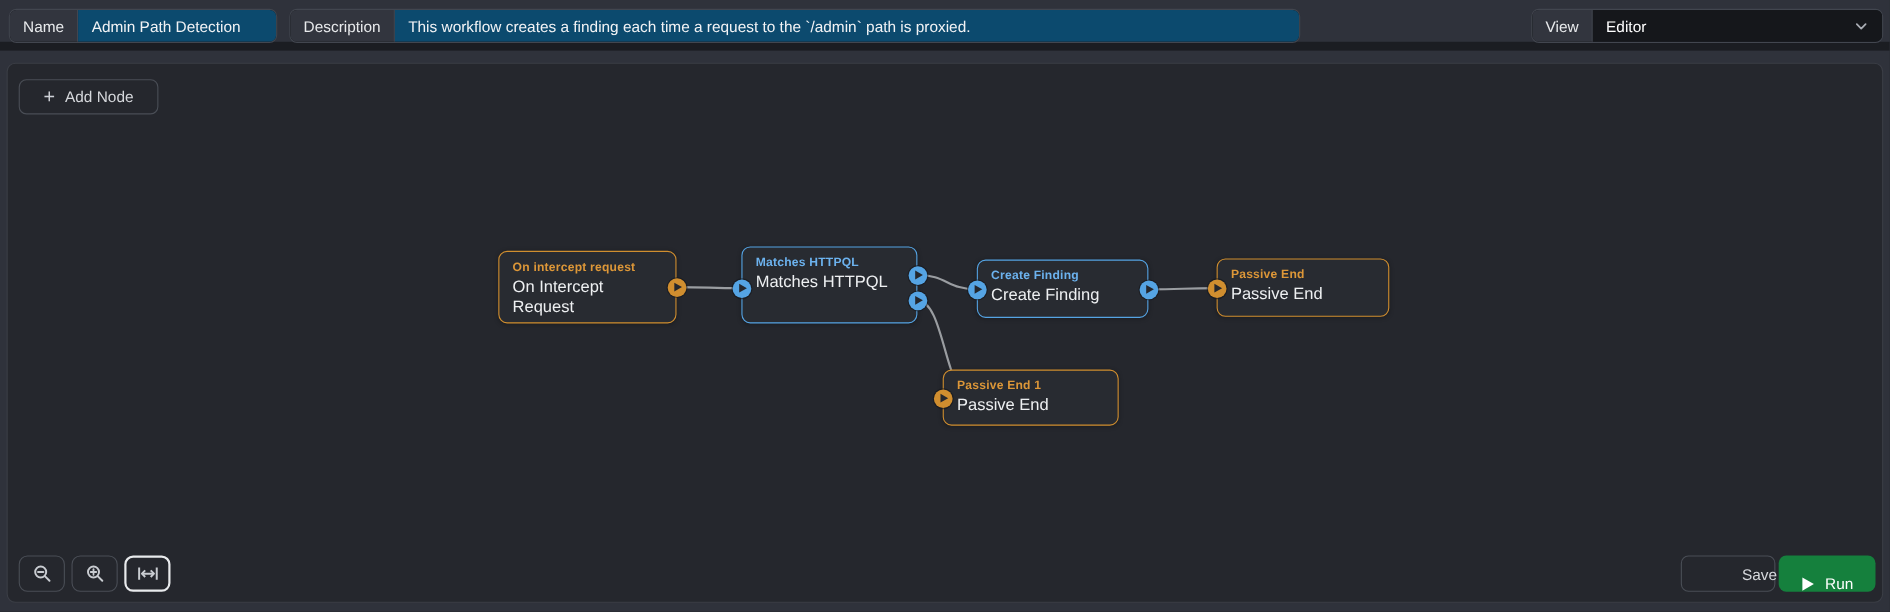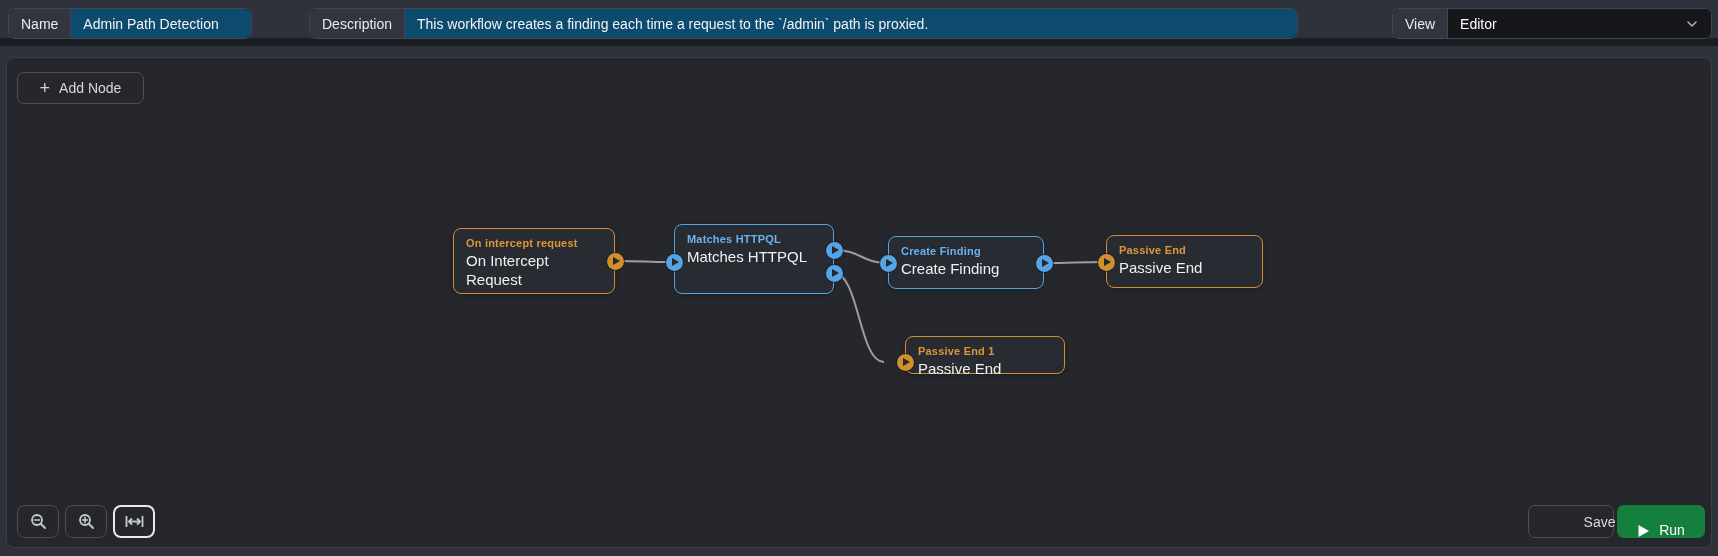--- a/index.html
+++ b/index.html
@@ -29,21 +29,21 @@
     background:#32353e; color:#e8eaec; font-size:14px;
     display:flex; align-items:center; padding:0 12px;
     border-right:1px solid #42464f; white-space:nowrap;
   }
   .bar-input {
     background:#0c4a6e; border:none; outline:none; color:#f2f3f5;
     font-size:14px; font-family:"Liberation Sans", sans-serif;
     flex:1; padding:0 12px; min-width:0;
   }
   .group-name { left:8px; width:244px; }
-  .group-desc { left:263px; width:989px;margin-left:46px; }
+  .group-desc { left:263px; width:919px; }
   .group-view { left:1392px; width:320px; }
   .bar-select {
     flex:1; display:flex; align-items:center; justify-content:space-between;
     background:#15171b; color:#ffffff; font-size:14px; padding:0 12px;
     cursor:pointer;
   }
   .chev { width:14px; height:14px; flex:0 0 auto; }
 
   
   .canvas {
@@ -146,21 +146,21 @@
         <div class="wf-title" style="color: rgb(108, 178, 238);">Create Finding</div>
         <div class="wf-body">Create Finding</div>
         <div class="wf-port" style="left: -9.5px; top: 17.5px; background: rgb(85, 164, 228);"></div>
         <div class="wf-port" style="left: 147px; top: 17.5px; background: rgb(85, 164, 228);"></div>
       </div>
       <div class="wf-node" style="left: 1099px; top: 177px; width: 157px; height: 53px; border-color: rgb(208, 142, 47);">
         <div class="wf-title" style="color: rgb(221, 151, 56);">Passive End</div>
         <div class="wf-body">Passive End</div>
         <div class="wf-port" style="left: -9.5px; top: 17.5px; background: rgb(208, 142, 47);"></div>
       </div>
-      <div class="wf-node" style="left: 898px; top: 278px; width: 160px; height: 38px; border-color: rgb(208, 142, 47);">
+      <div class="wf-node" style="left: 850px; top: 278px; width: 160px; height: 51px; border-color: rgb(208, 142, 47);">
         <div class="wf-title" style="color: rgb(221, 151, 56);">Passive End 1</div>
         <div class="wf-body">Passive End</div>
         <div class="wf-port" style="left: -9.5px; top: 16.5px; background: rgb(208, 142, 47);"></div>
       </div>
     </div>
 
   <button class="btn add-node-btn">
     <span class="plus-glyph">+</span>
     <span>Add Node</span>
   </button>

